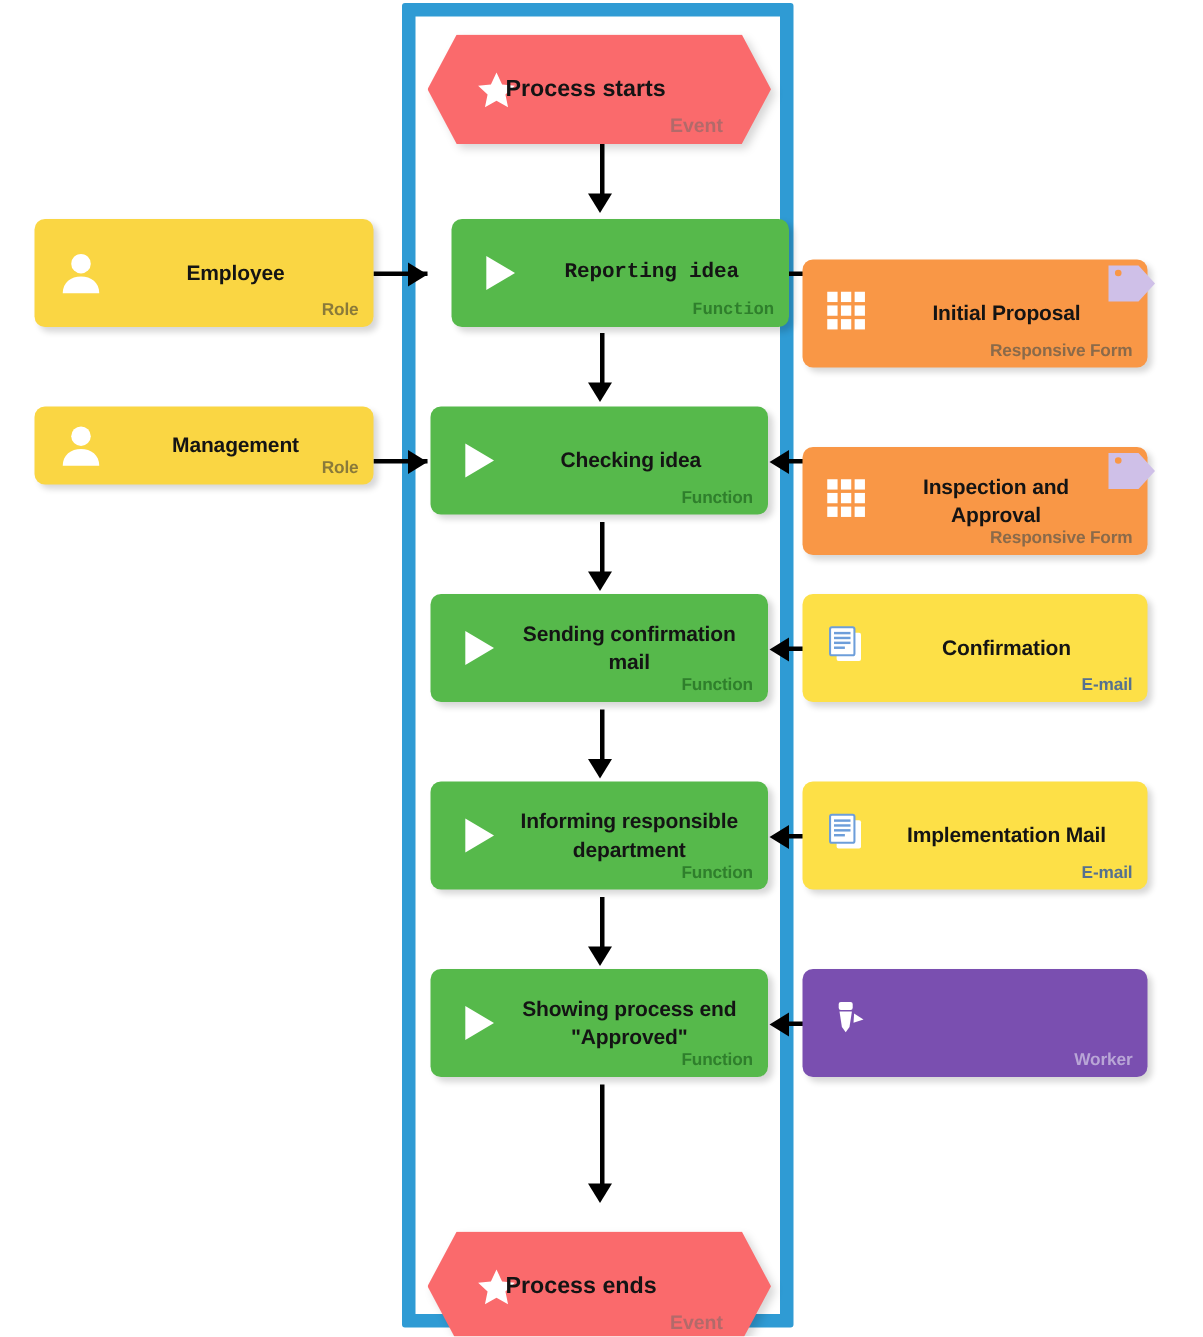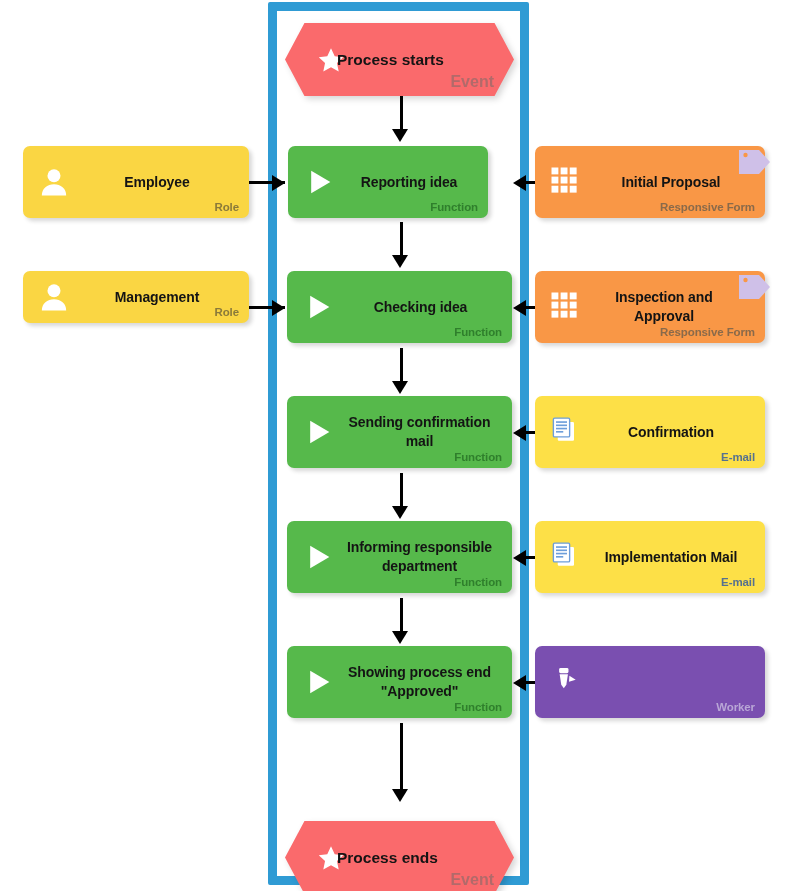--- a/index.html
+++ b/index.html
@@ -64,21 +64,21 @@
     left: 14px;
     top: 50%;
     transform: translateY(-50%);
     width: 34px;
     height: 34px;
   }
 
   
   .n-role     { background: #fad643; }
   .n-function { background: #56b94b; }
-  .n-form     { background: #f99746; }
+  .n-form     { background: #f99746; margin-top: 27px; }
   .n-email    { background: #fde047; }
   .n-worker   { background: #7a4fb0; }
 
   .n-function .type { color: #2f7f2c; }
   .n-form     .type { color: #8a6a4a; }
   .n-email    .type { color: #56718f; }
   .n-worker   .type { color: #b9a6d6; }
   .n-role     .type { color: #8a7a3a; }
 
   
@@ -97,22 +97,22 @@
   .event-shape .title {
     position: absolute;
     left: 52px; right: 28px;
     top: 50%; transform: translateY(-50%);
     text-align: left;
     color: #141414;
     font-size: 15.5px; font-weight: bold;
   }
   .event-shape .type {
     position: absolute;
-    right: 20px; bottom: 5px;
-    font-size: 16px; font-weight: bold;
+    right: 32px; bottom: 5px;
+    font-size: 13px; font-weight: bold;
     color: #b26a6a;
   }
   .event-shape .icon {
     position: absolute; left: 32px; top: 50%;
     transform: translateY(-50%);
     width: 28px; height: 28px;
   }
 
   
   .corner-tag {
@@ -212,21 +212,21 @@
       <span class="icon">
         <svg viewBox="0 0 24 24" width="28" height="28">
             <polygon fill="#ffffff" points="12,2 15.2,8.8 22.5,9.6 17.1,14.6 18.6,21.8 12,18.2 5.4,21.8 6.9,14.6 1.5,9.6 8.8,8.8"></polygon>
           </svg>
       </span>
       <div class="title">Process starts</div>
       <div class="type">Event</div>
     </div>
   </div>
 
-  <div class="node n-function" style="left:288px; top:146px; width:200px; height:72px;">
+  <div class="node n-function" style="left:301px; top:146px; width:225px; height:72px;font-family:Liberation Mono, monospace;">
     <span class="icon">
       <svg viewBox="0 0 24 24" width="34" height="34">
           <polygon fill="#ffffff" points="6.5,4 20,12 6.5,20"></polygon>
         </svg>
     </span>
     <div class="title">Reporting idea</div>
     <div class="type">Function</div>
   </div>
 
   <div class="node n-function" style="left:287px; top:271px; width:225px; height:72px;">

